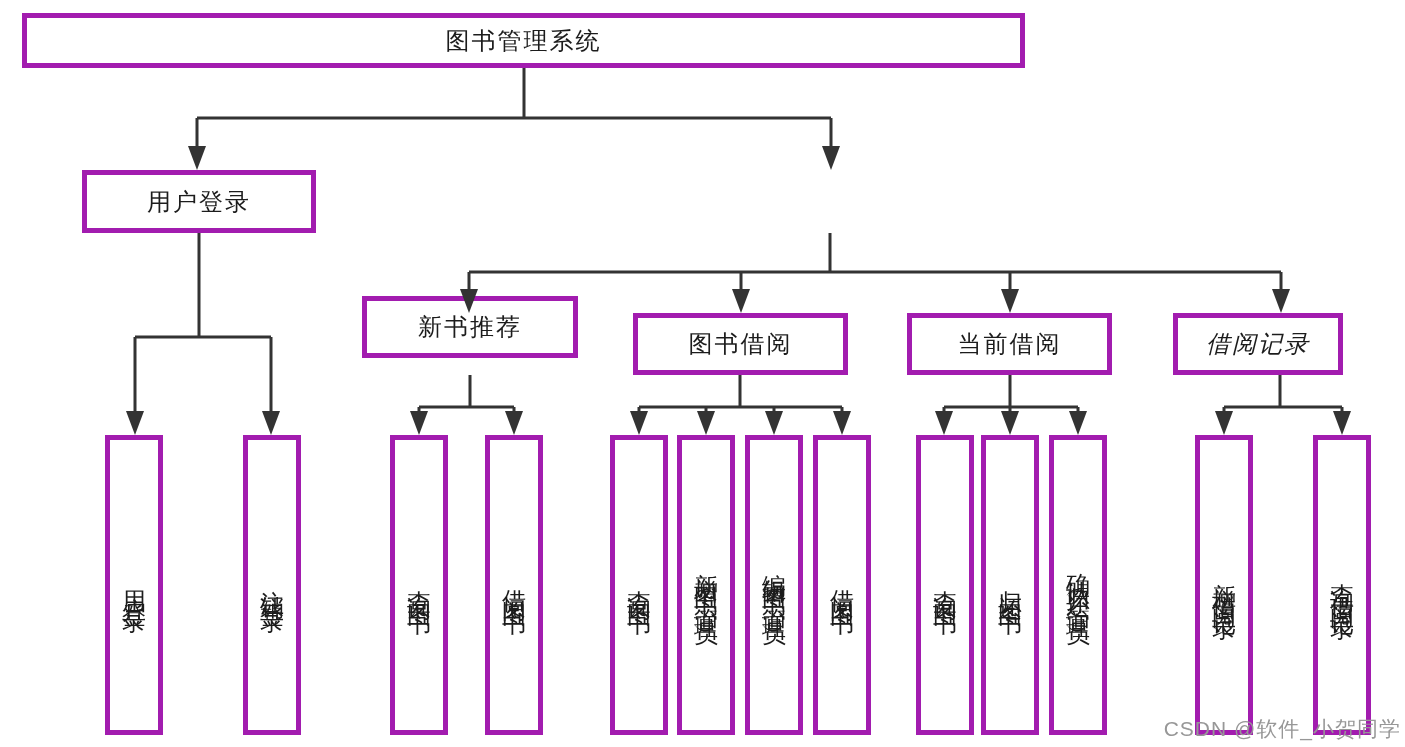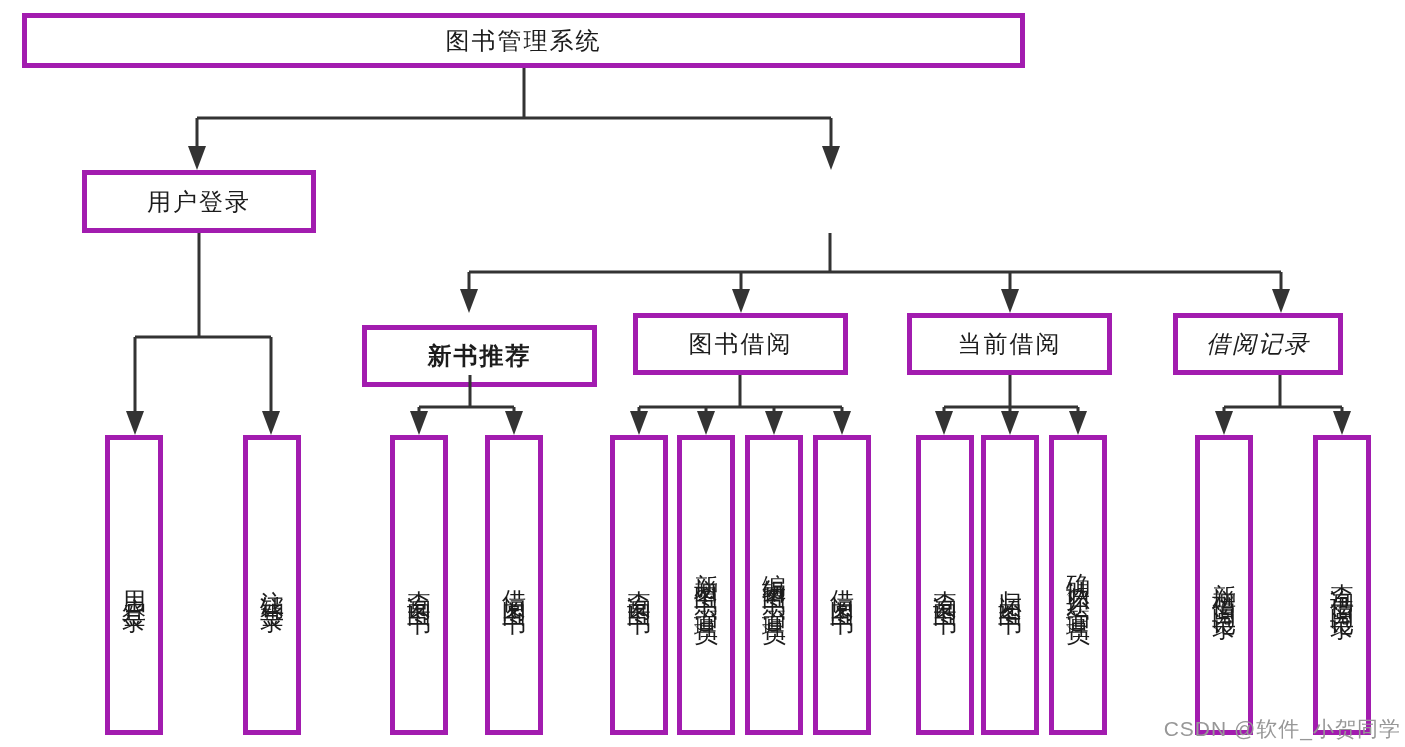--- a/index.html
+++ b/index.html
@@ -67,21 +67,21 @@
 <div class="canvas">
 
   <div class="box" style="left:22px; top:13px; width:1003px; height:55px;">
     <span class="hlabel">图书管理系统</span>
   </div>
 
   <div class="box" style="left:82px; top:170px; width:234px; height:63px;">
     <span class="hlabel">用户登录</span>
   </div>
 
-  <div class="box" style="left:362px; top:325px; width:235px; height:62px;font-weight:bold;">
+  <div class="box" style="left:362px; top:296px; width:216px; height:62px;">
     <span class="hlabel">新书推荐</span>
   </div>
   <div class="box" style="left:633px; top:313px; width:215px; height:62px;">
     <span class="hlabel">图书借阅</span>
   </div>
   <div class="box" style="left:907px; top:313px; width:205px; height:62px;">
     <span class="hlabel">当前借阅</span>
   </div>
   <div class="box" style="left:1173px; top:313px; width:170px; height:62px;font-style:italic;">
     <span class="hlabel">借阅记录</span>

